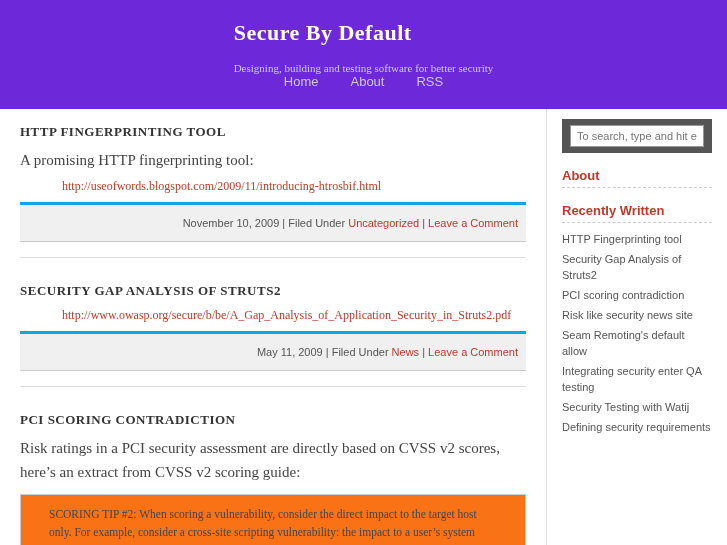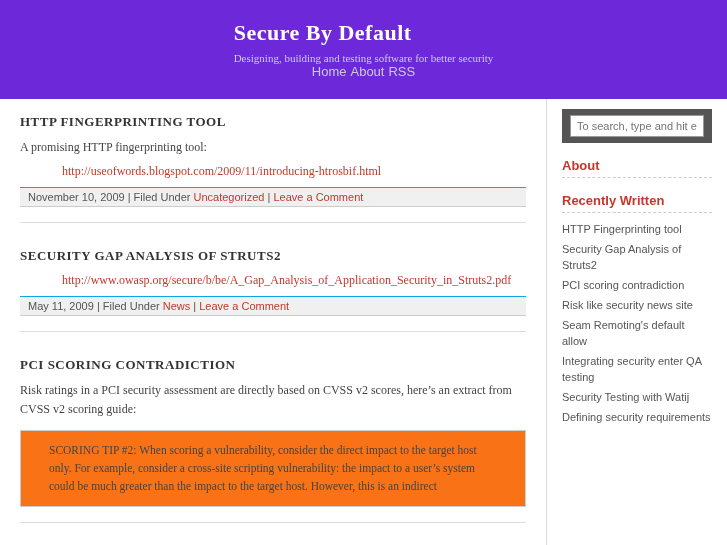--- a/index.html
+++ b/index.html
@@ -9,35 +9,35 @@
     #header {
       background: #6d28d9;
       padding: 20px 20px;
       display: flex;
       align-items: center;
       justify-content: space-between;
       flex-direction: column;
     }
     #header-left { color: #fff; }
     #site-title { font-size: 22px; font-weight: bold; color: #fff; letter-spacing: 0.5px; }
-    #site-tagline { font-size: 11px; color: #ccc; margin-top: 6px; }
-    #header-nav { display: flex; gap: 4px; align-items: center; }
+    #site-tagline { font-size: 11px; color: #ccc; margin-top: 16px; }
+    #header-nav { display: flex; gap: 32px; align-items: center; }
     .nav-link { color: #ccc; text-decoration: none; font-size: 13px; font-family: Arial, sans-serif; }
 
     
     #layout { display: flex; max-width: 727px; margin: 0 auto; }
     #main-content { flex: 1; padding: 15px 20px; border-right: 1px solid #ddd; }
     #sidebar { width: 180px; min-width: 180px; padding: 10px 15px; background: #fff; }
 
     
     .post { margin-bottom: 25px; border-bottom: 1px solid #ddd; padding-bottom: 15px; }
     .post-title { font-size: 13px; font-weight: bold; color: #333; text-transform: uppercase; margin-bottom: 8px; letter-spacing: 0.5px; }
-    .post-content { font-size: 12px; line-height: 1.6; color: #444; margin-bottom: 6px; font-family: Liberation Serif, serif; }
+    .post-content { font-size: 15px; line-height: 1.6; color: #444; margin-bottom: 6px; font-family: Liberation Serif, serif; }
     .post-link { color: #c0392b; font-size: 12px; text-decoration: none; word-break: break-all; margin-left: 42px; }
-    .post-meta { background: #f0f0f0; border-top: 1px solid #0ea5e9; border-bottom: 1px solid #ccc; padding: 3px 8px; font-size: 11px; color: #555; margin-top: 8px; font-family: Arial, sans-serif; }
+    .post-meta { background: #f0f0f0; border-top: 3px solid #0ea5e9; border-bottom: 1px solid #ccc; padding: 12px 8px; font-size: 11px; color: #555; margin-top: 8px; font-family: Arial, sans-serif; text-align: right; }
     .post-meta a { color: #c0392b; text-decoration: none; }
 
     
     .tip-box {
       background: #f97316;
       border: 1px solid #ccc;
       padding: 10px 28px;
       font-size: 11.5px;
       line-height: 1.6;
       color: #444;

